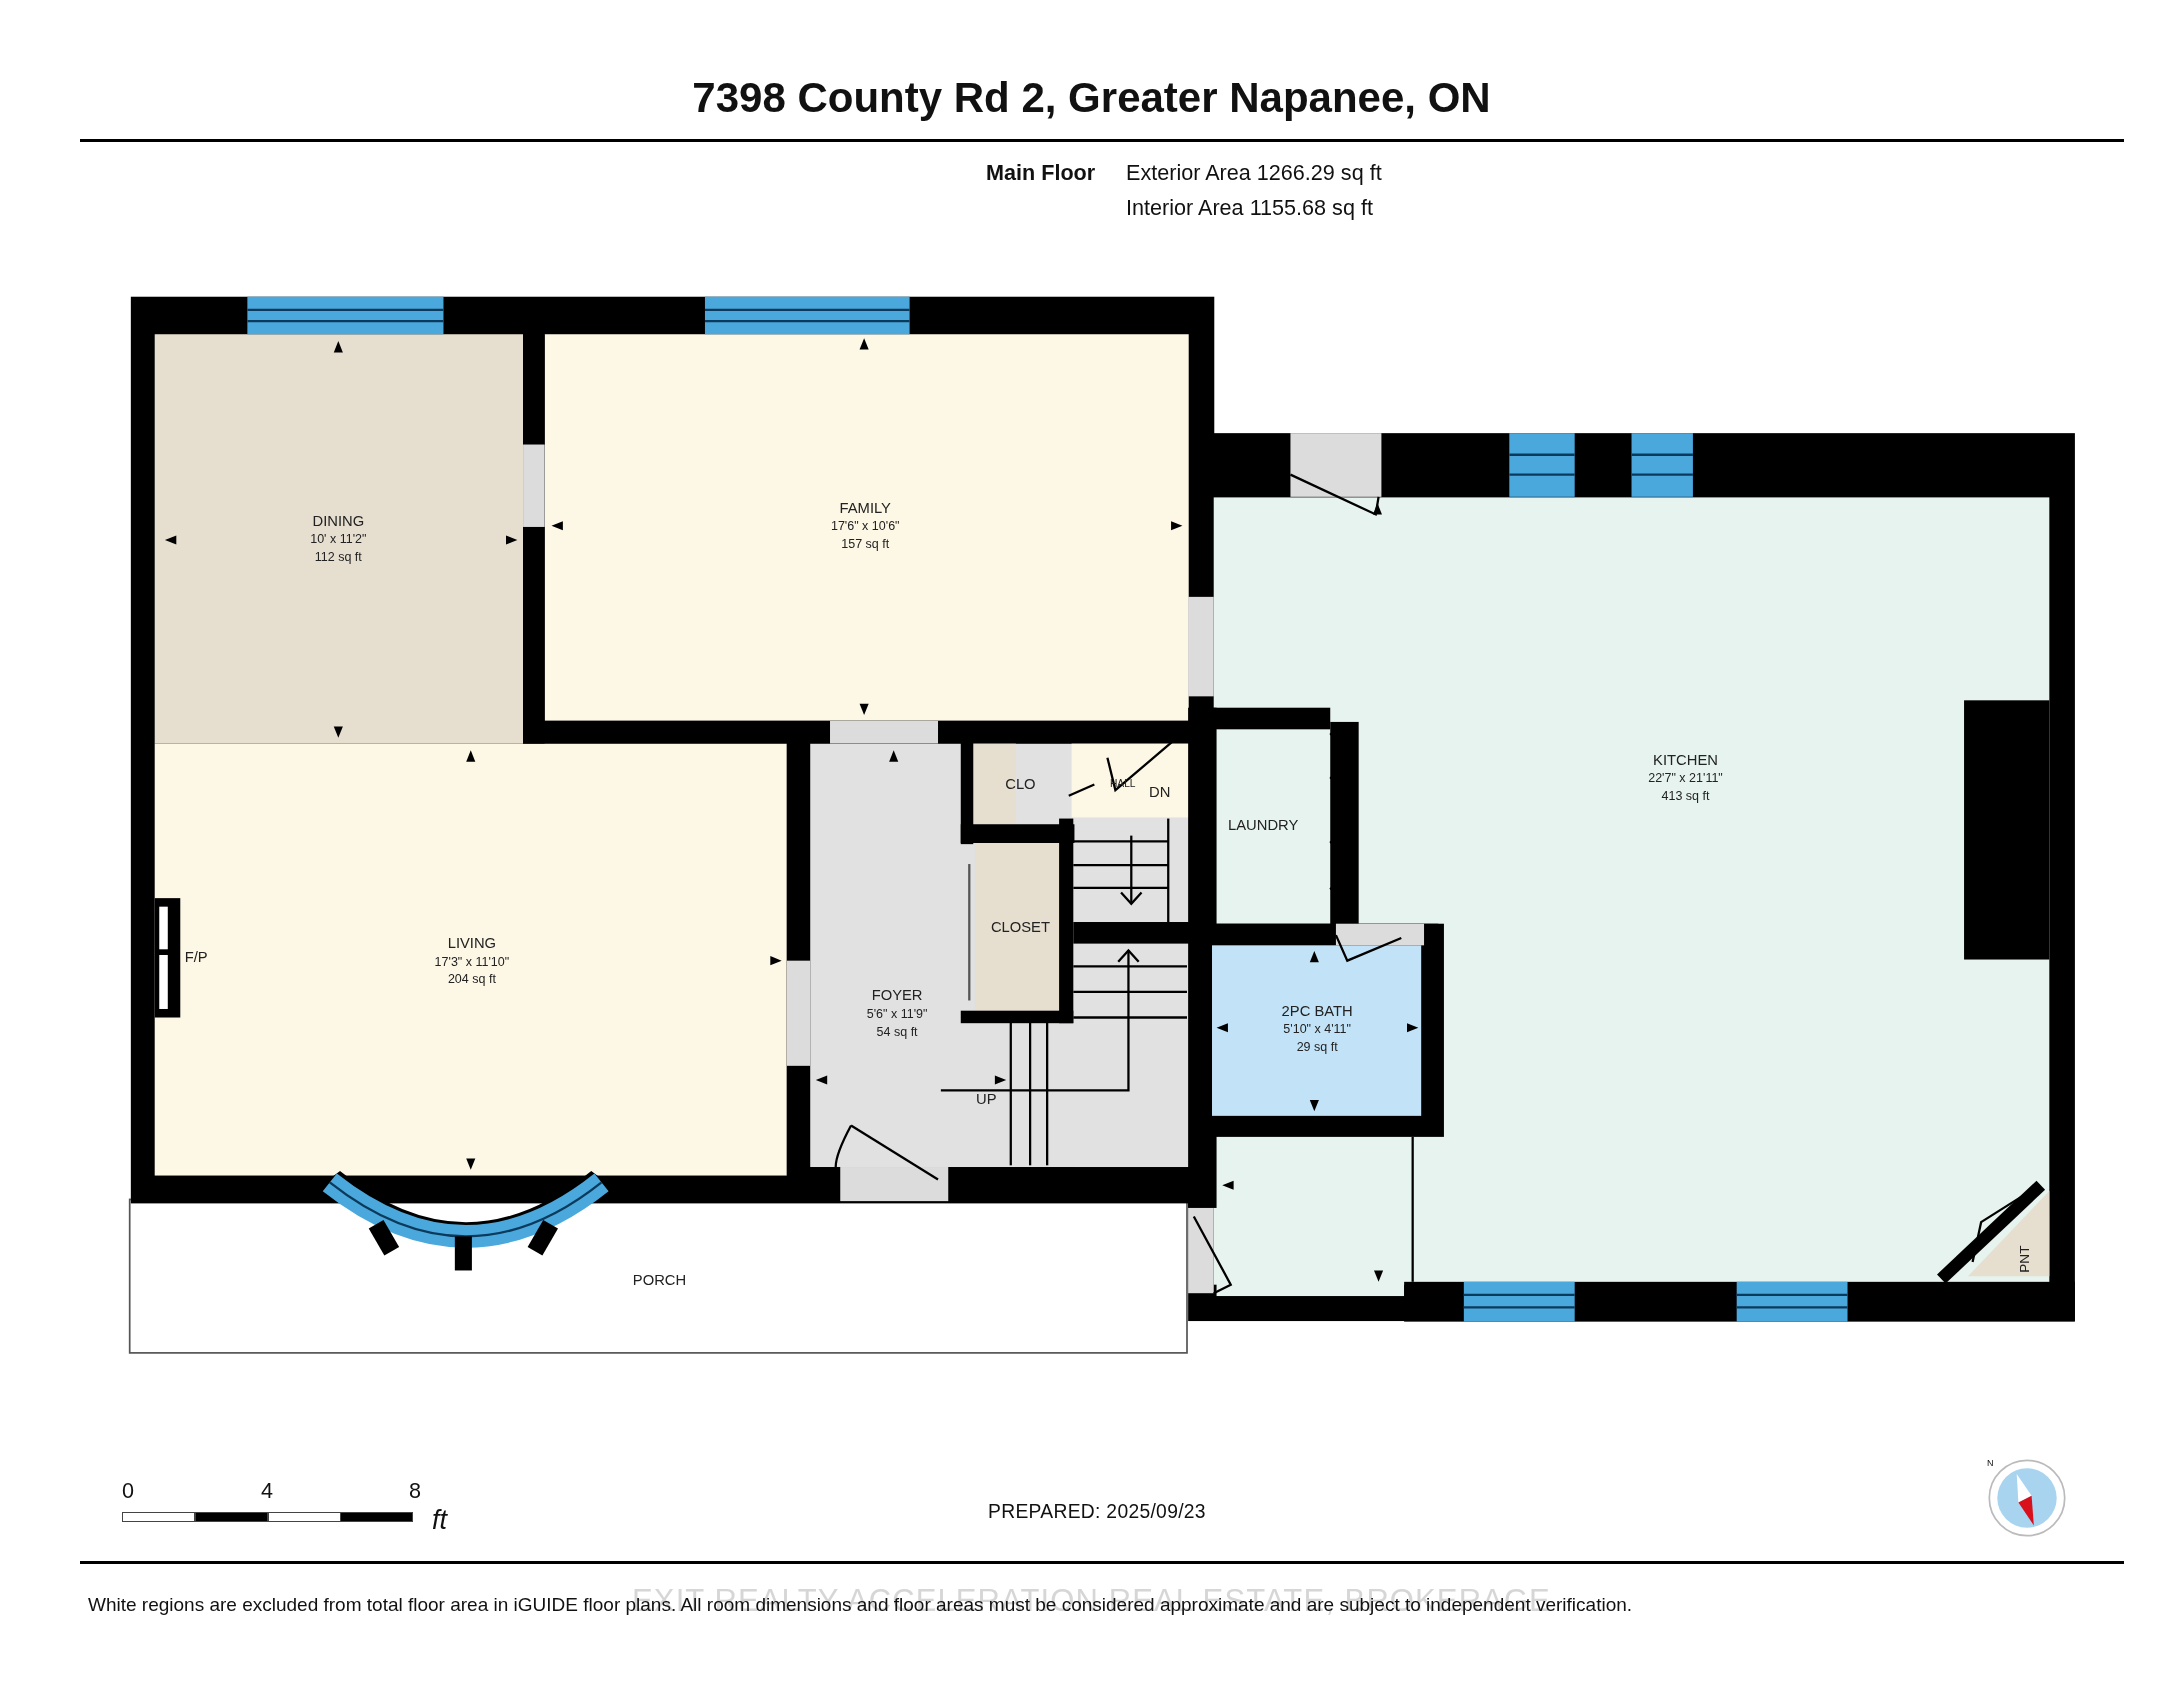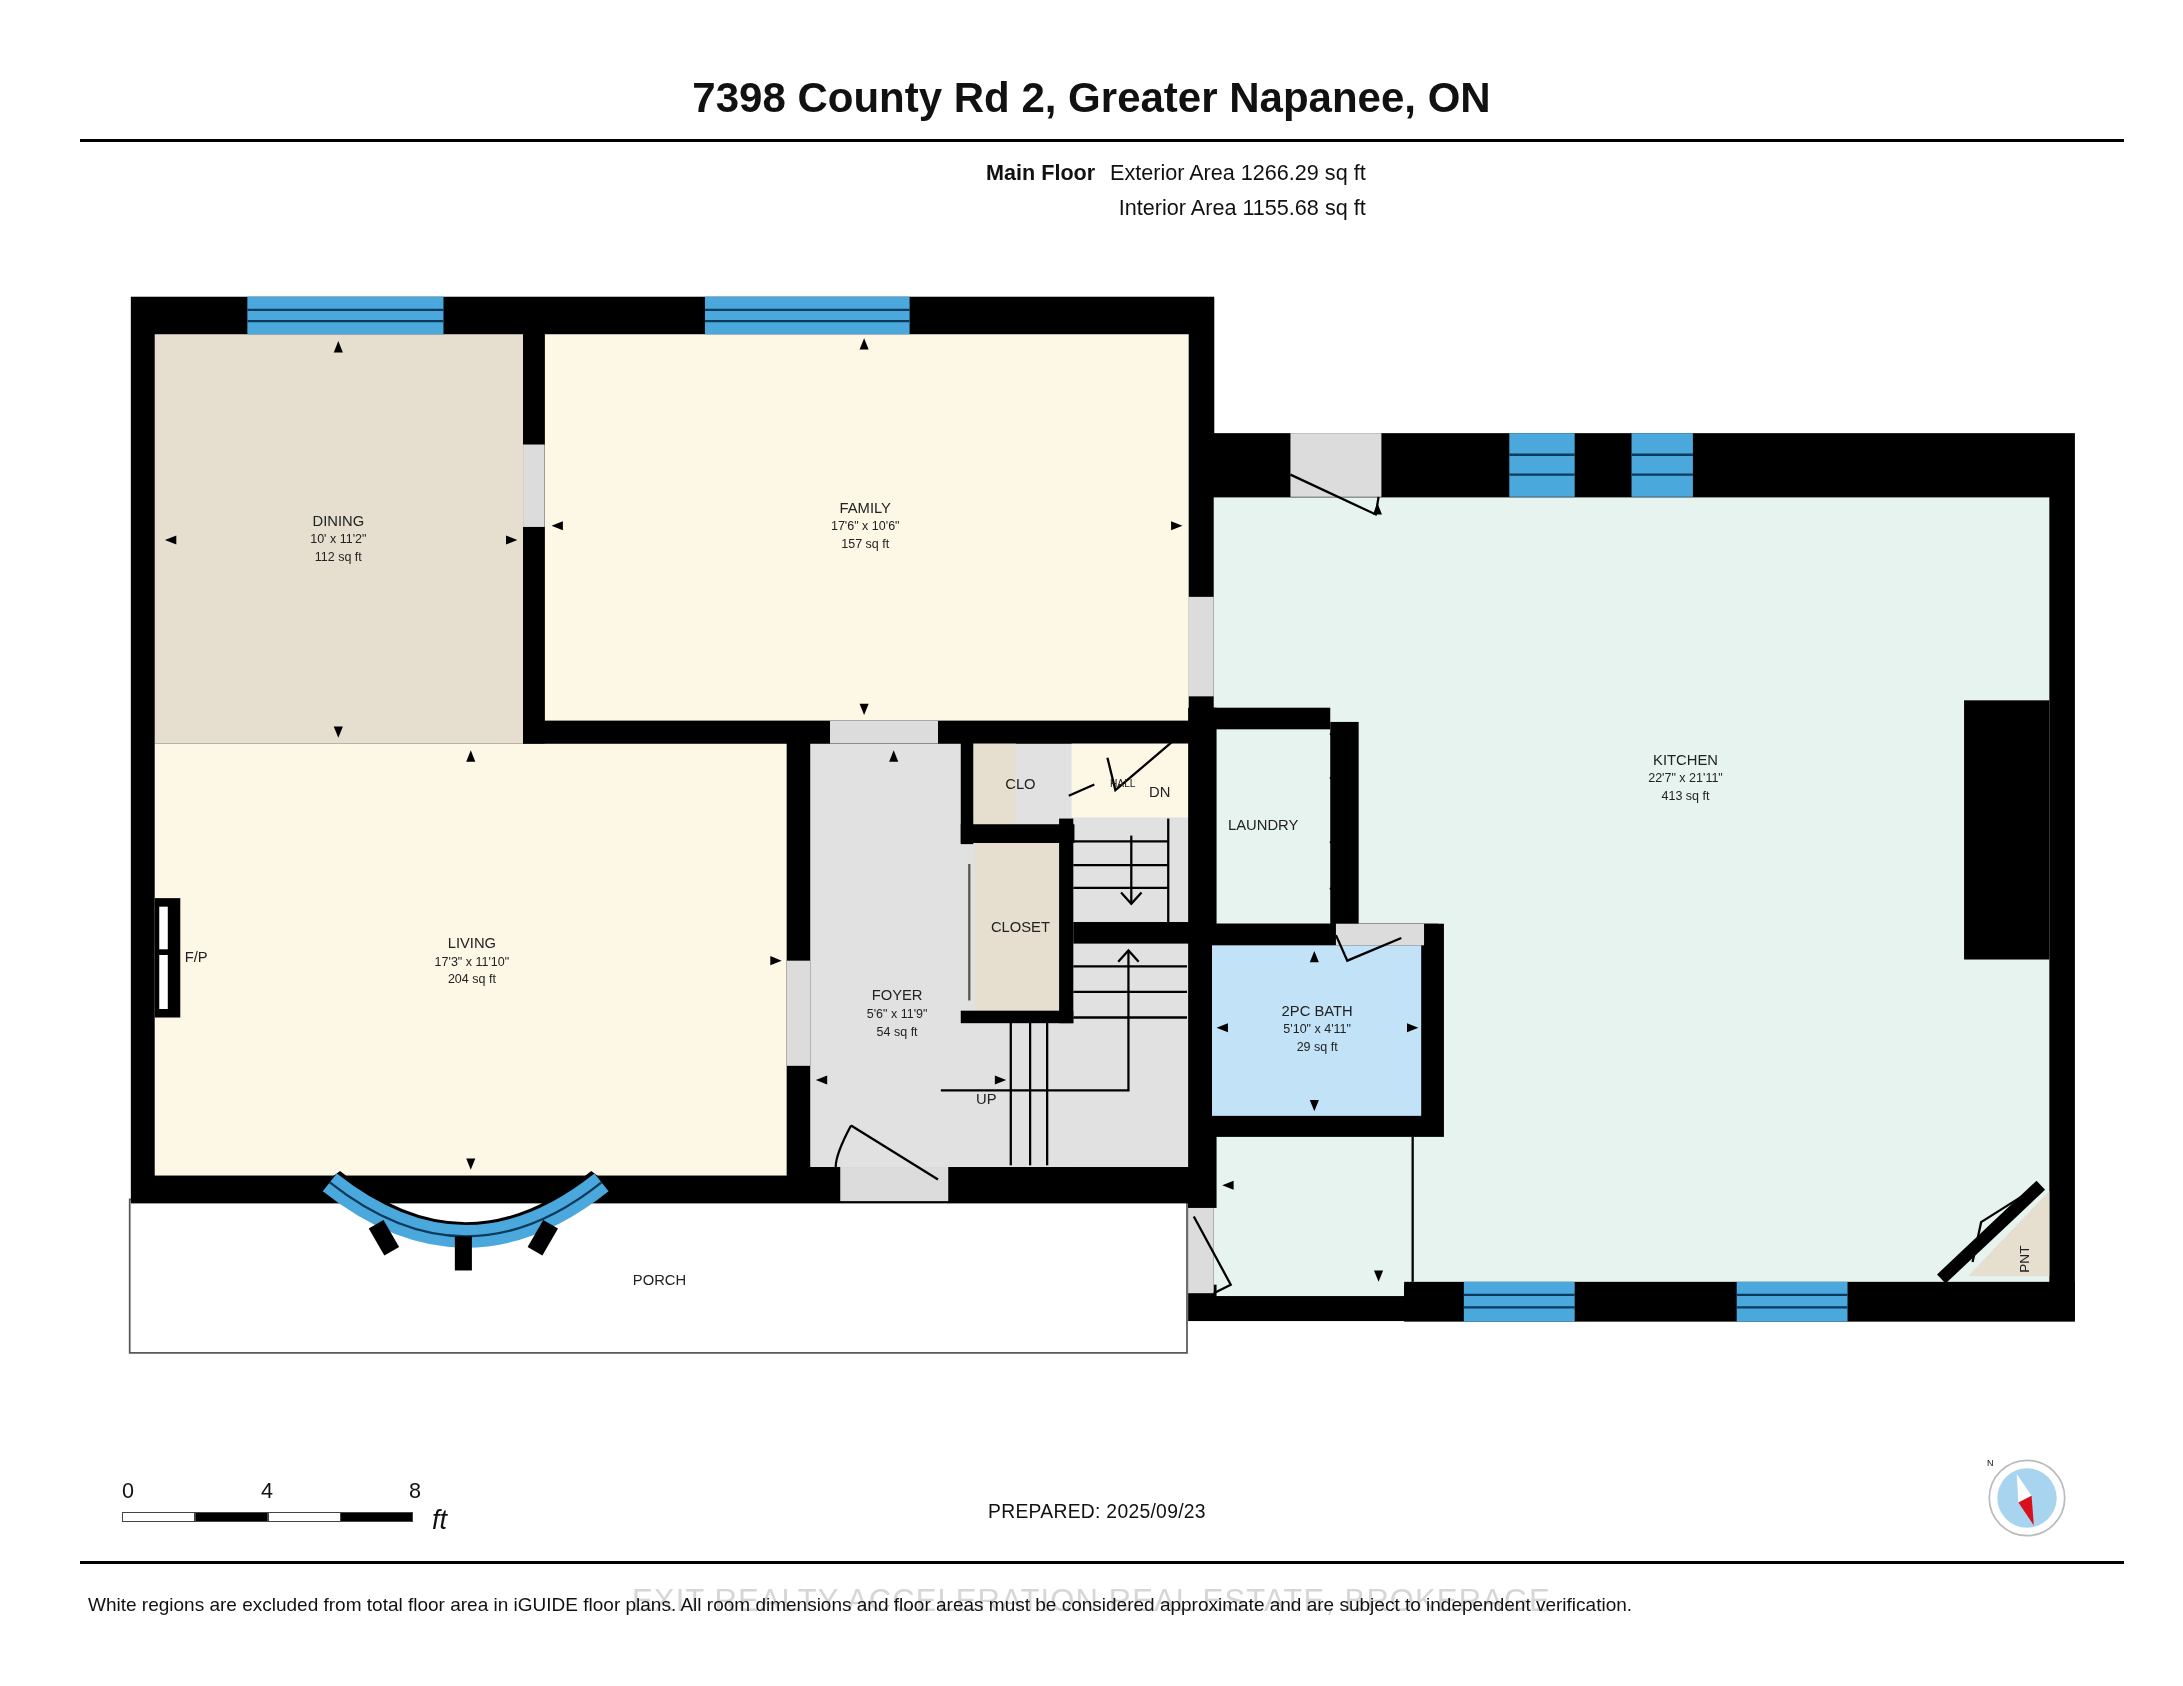--- a/index.html
+++ b/index.html
@@ -3,21 +3,21 @@
 <meta charset="utf-8">
 <style>
   html, body { margin: 0; padding: 0; background: #ffffff; }
   body { width: 2183px; height: 1686px; position: relative; overflow: hidden;
          font-family: "Liberation Sans", sans-serif; color: #111; }
   .title { position: absolute; left: 0; width: 2183px; top: 74px; text-align: center;
            font-size: 42px; font-weight: bold; letter-spacing: 0px; }
   .rule { position: absolute; left: 80px; width: 2044px; height: 3.4px; background: #000; }
   .areas { position: absolute; top: 155px; left: 986px; font-size: 21.6px; line-height: 35px; }
   .areas .floor { position: absolute; left: 0; top: 0; font-weight: bold; white-space: nowrap; text-align: right; }
-  .areas .vals { position: absolute; left: 124px; top: 0; white-space: nowrap; text-align: right; }
+  .areas .vals { position: absolute; left: 140px; top: 0; white-space: nowrap; }
   svg.plan { position: absolute; left: 0; top: 0; }
   .room-label { font-family: "Liberation Sans", sans-serif; fill: #222; text-anchor: middle; }
   .scale { position: absolute; left: 122px; top: 1478px; width: 341px; height: 51px; }
   .scale .tick { position: absolute; top: 0; font-size: 21.6px; }
   .scale .bar { position: absolute; top: 34px; height: 10.2px; border: 1.1px solid #444; box-sizing: border-box; }
   .scale .unit { position: absolute; left: 310px; top: 27px; font-size: 27px; font-style: italic; }
   .prepared { position: absolute; left: 988px; top: 1501px; font-size: 19.3px; letter-spacing: 0.3px; }
   .compass { position: absolute; left: 1987px; top: 1458px; width: 80px; height: 80px; }
   .watermark { position: absolute; left: 0; width: 2183px; top: 1552px; text-align: center;
                font-size: 31px; color: rgba(180,180,180,0.55); letter-spacing: 1.1px; margin-top: 31px; }

